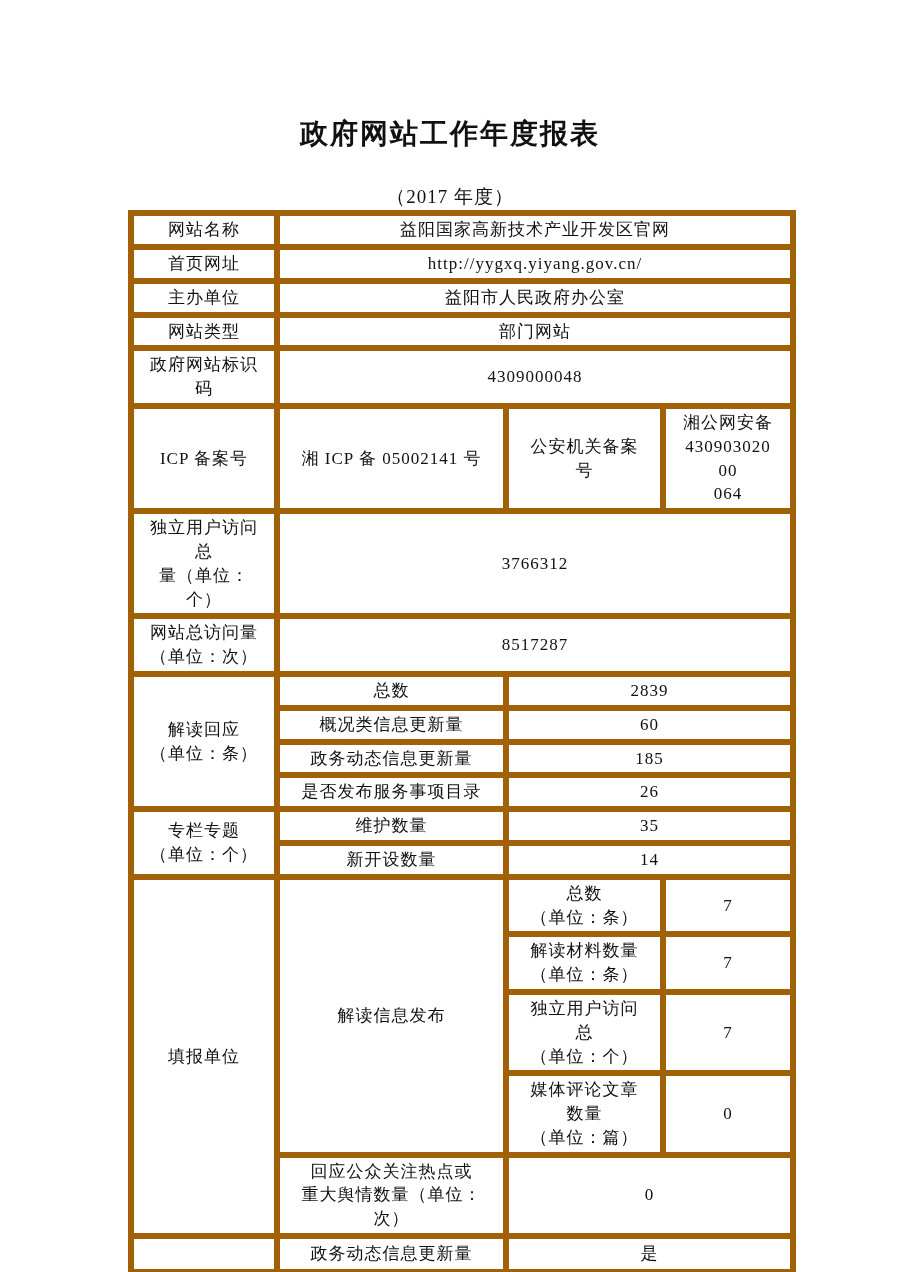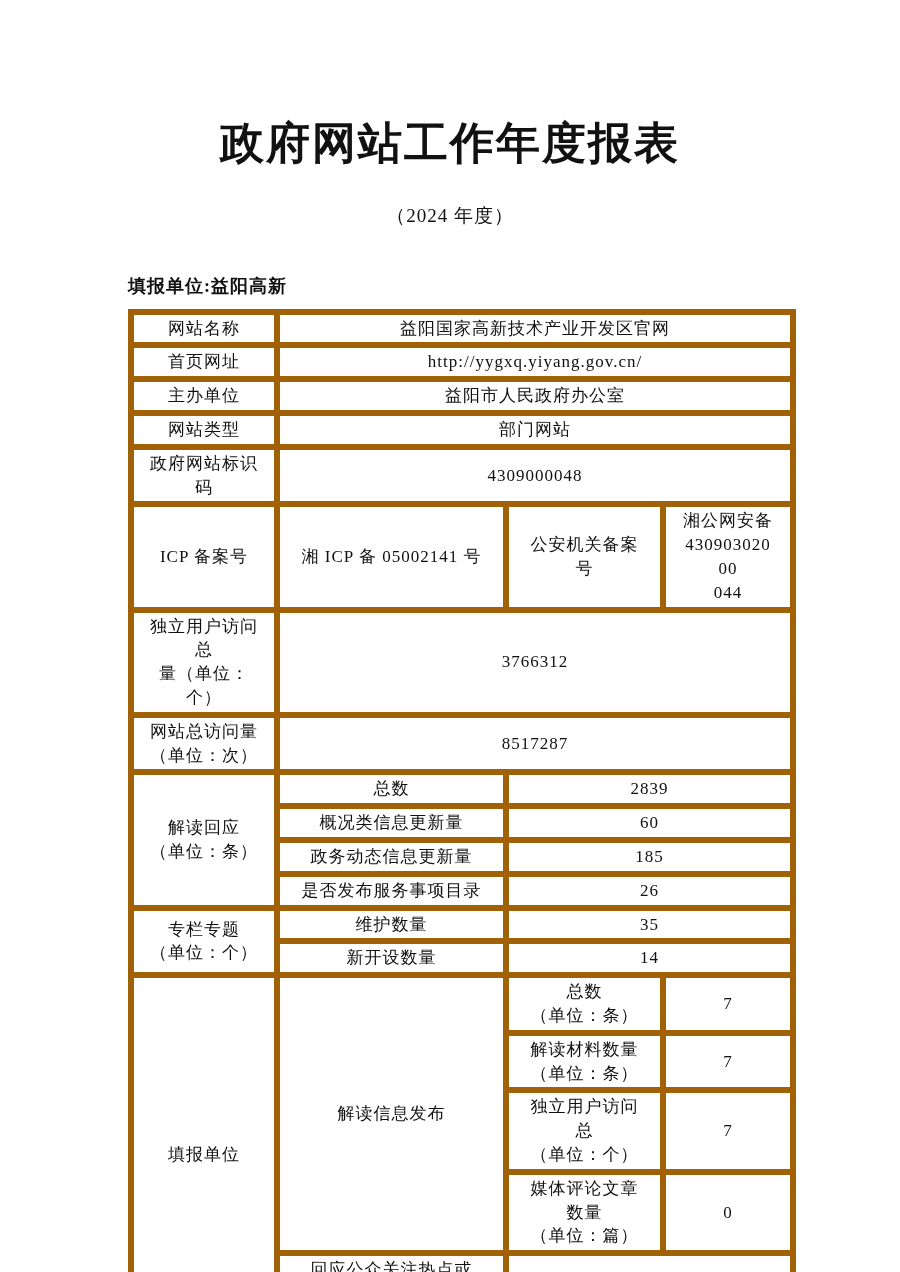--- a/index.html
+++ b/index.html
@@ -5,21 +5,21 @@
   html,body{margin:0;padding:0;}
   body{
     width:900px;height:1272px;background:#ffffff;color:#111;
     font-family:"Liberation Serif","DejaVu Serif",serif;
     overflow:hidden;
   }
   .page{position:relative;width:900px;height:1272px;}
   .doc-title{
     margin:0;padding-top:118px;text-align:center;
     font-family:"Liberation Sans","DejaVu Sans",sans-serif;
-    font-weight:bold;font-size:44px;line-height:1.15;letter-spacing:2px;
+    font-weight:bold;font-size:28px;line-height:1.15;letter-spacing:2px;
   }
   .doc-subtitle{
     margin-top:34px;text-align:center;font-size:19px;letter-spacing:1px;
   }
   .reporting-unit{
     margin:45px 0 11px 128px;font-size:18px;font-weight:bold;letter-spacing:1px;
   }
   table.report{
     margin-left:128px;width:662px;table-layout:fixed;border-collapse:collapse;
   }
@@ -32,22 +32,21 @@
   .rh46{height:46px}.rh50{height:50px}.rh52{height:52px}.rh76{height:76px}.rh36{height:36px}
   .col1{width:146px}.col2{width:229px}.col3{width:157px}.col4{width:130px}
   .pageno{margin-top:32px;text-align:center;font-size:18px;}
 </style>
 </head>
 <body>
 
 <div class="page">
 
   <h1 class="doc-title">政府网站工作年度报表</h1>
-  <div class="doc-subtitle">（2024 年度）</div>
-  <div class="reporting-unit">填报单位:益阳高新</div>
+  <div class="doc-subtitle">（2017 年度）</div>
 
   <table class="report">
     <colgroup>
       <col class="col1">
         <col class="col2">
         <col class="col3">
         <col class="col4">
     </colgroup>
     <tbody>
       <tr class="rh31">
@@ -70,21 +69,21 @@
         <td>政府网站标识码</td>
         <td colspan="3">4309000048</td>
       </tr>
 
       <tr class="rh81">
         <td>ICP 备案号</td>
         <td>湘 ICP 备 05002141 号</td>
         <td>公安机关备案号</td>
         <td>湘公网安备
 43090302000
-044</td>
+064</td>
       </tr>
 
       <tr class="rh54">
         <td>独立用户访问总
 量（单位：个）</td>
         <td colspan="3">3766312</td>
       </tr>
       <tr class="rh54">
         <td>网站总访问量
 （单位：次）</td>

